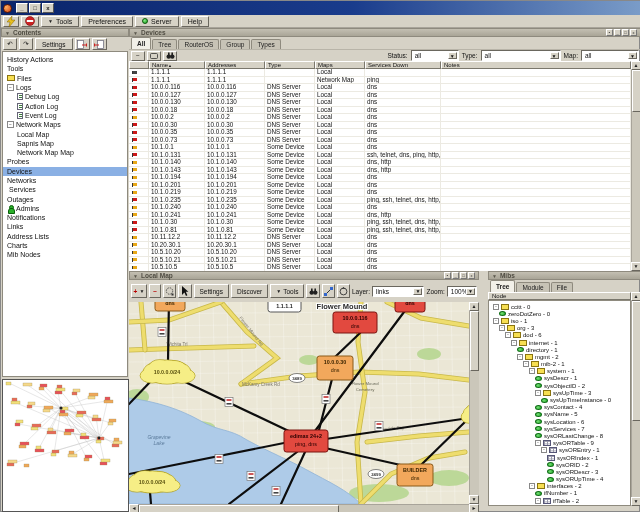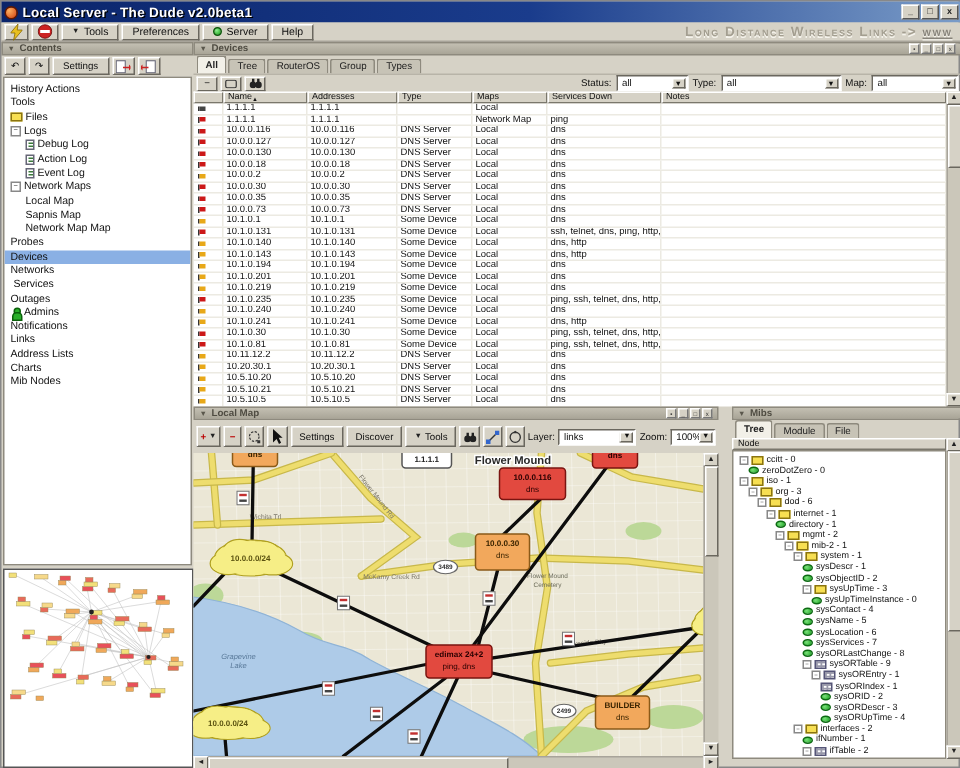--- a/index.html
+++ b/index.html
@@ -94,21 +94,20 @@
   #mib-tree .trow { height:7.2px; font-size:6px; }
   #mib-tree .exp { width:6px; height:6px; font-size:4px; line-height:4px; }
 </style>
 </head>
 <body>
 
 <div id="app">
 
   <div id="titlebar">
     <span class="appicon"></span>
-    <span class="ttl">Local Server - The Dude v2.0beta1</span>
     <span class="winbtn">_</span>
     <span class="winbtn">□</span>
     <span class="winbtn">x</span>
   </div>
 
   <div id="maintoolbar">
     <span class="tbtn icon-only">
         <svg width="8" height="11">
           <polygon points="5,0 0,6 3,6 2,11 8,4 4.5,4" fill="#e8c020" stroke="#806000" stroke-width="0.5"></polygon>
         </svg>
@@ -126,21 +125,20 @@
     <span class="tbtn">
         <span>Preferences</span>
       </span>
     <span class="tbtn">
         <span class="greenball"></span>
         <span>Server</span>
       </span>
     <span class="tbtn">
         <span>Help</span>
       </span>
-    <span id="banner"><span>Long Distance Wireless Links</span> <span>-&gt;</span> <span class="www">www</span></span>
   </div>
 
   <div class="panel-h" style="left:0;top:27px;width:128px;">
     <span class="tri">▼</span>
     <span>Contents</span>
   </div>
   <div style="position:absolute;left:0;top:36px;width:128px;height:14px;display:flex;align-items:center;gap:2px;padding:0 2px;">
     <span class="btn" style="width:14px;height:12px;">↶</span>
     <span class="btn" style="width:14px;height:12px;">↷</span>
     <span class="btn" style="height:12px;padding:0 6px;">

